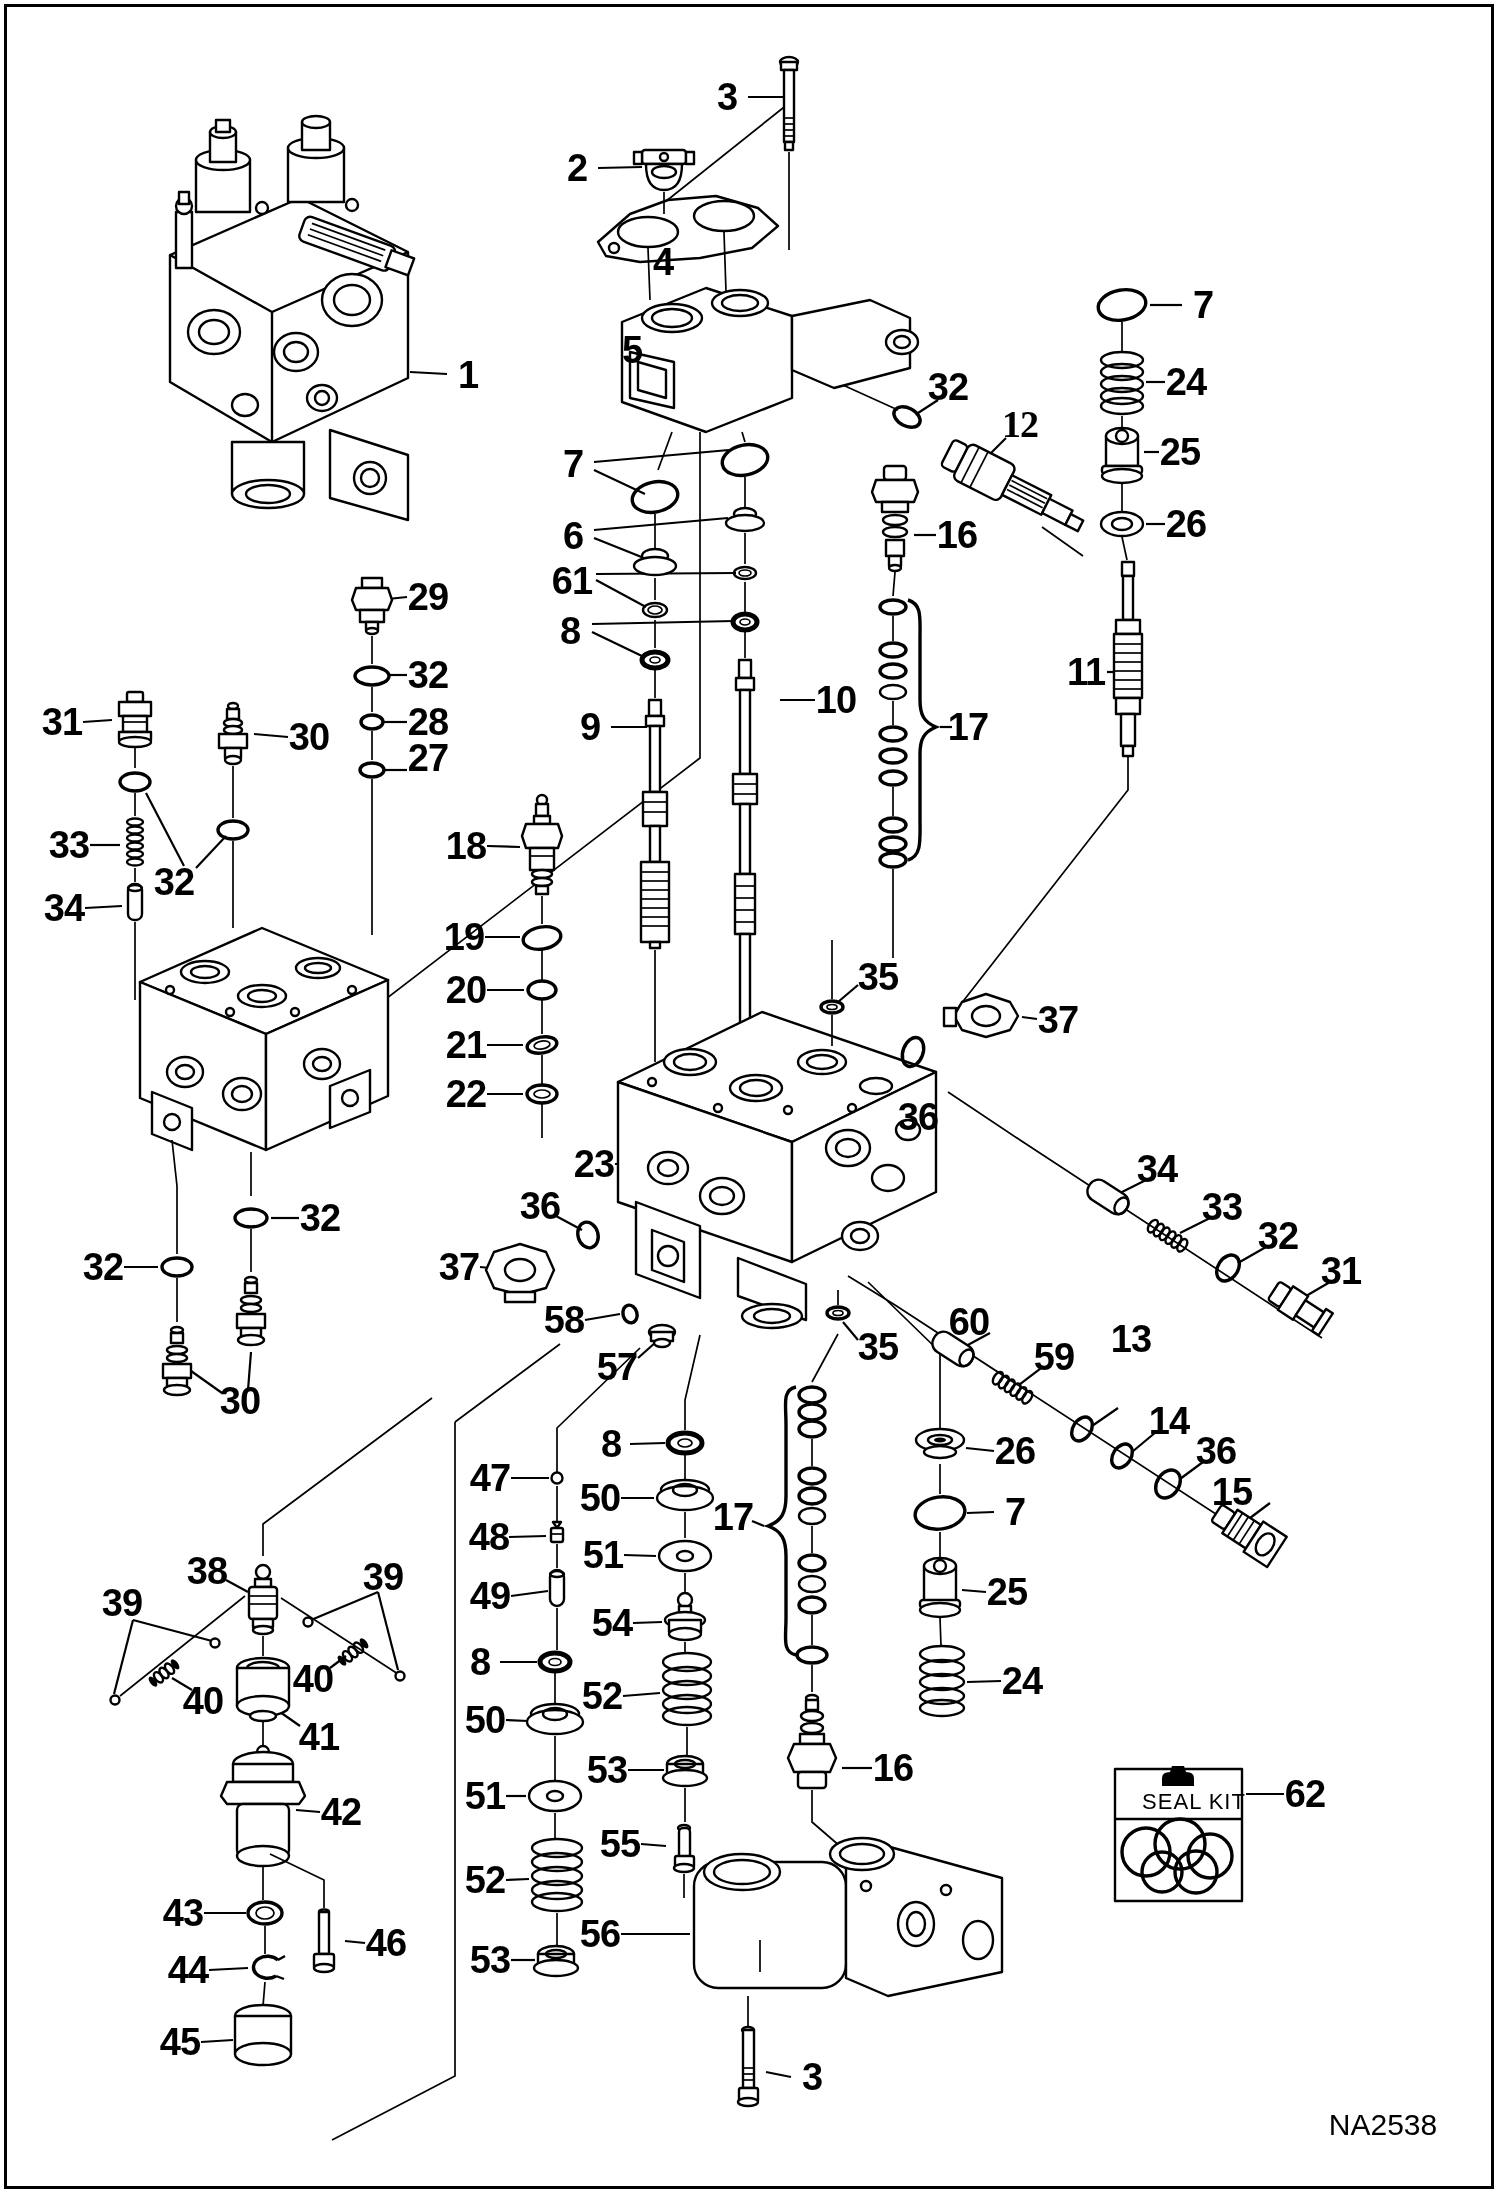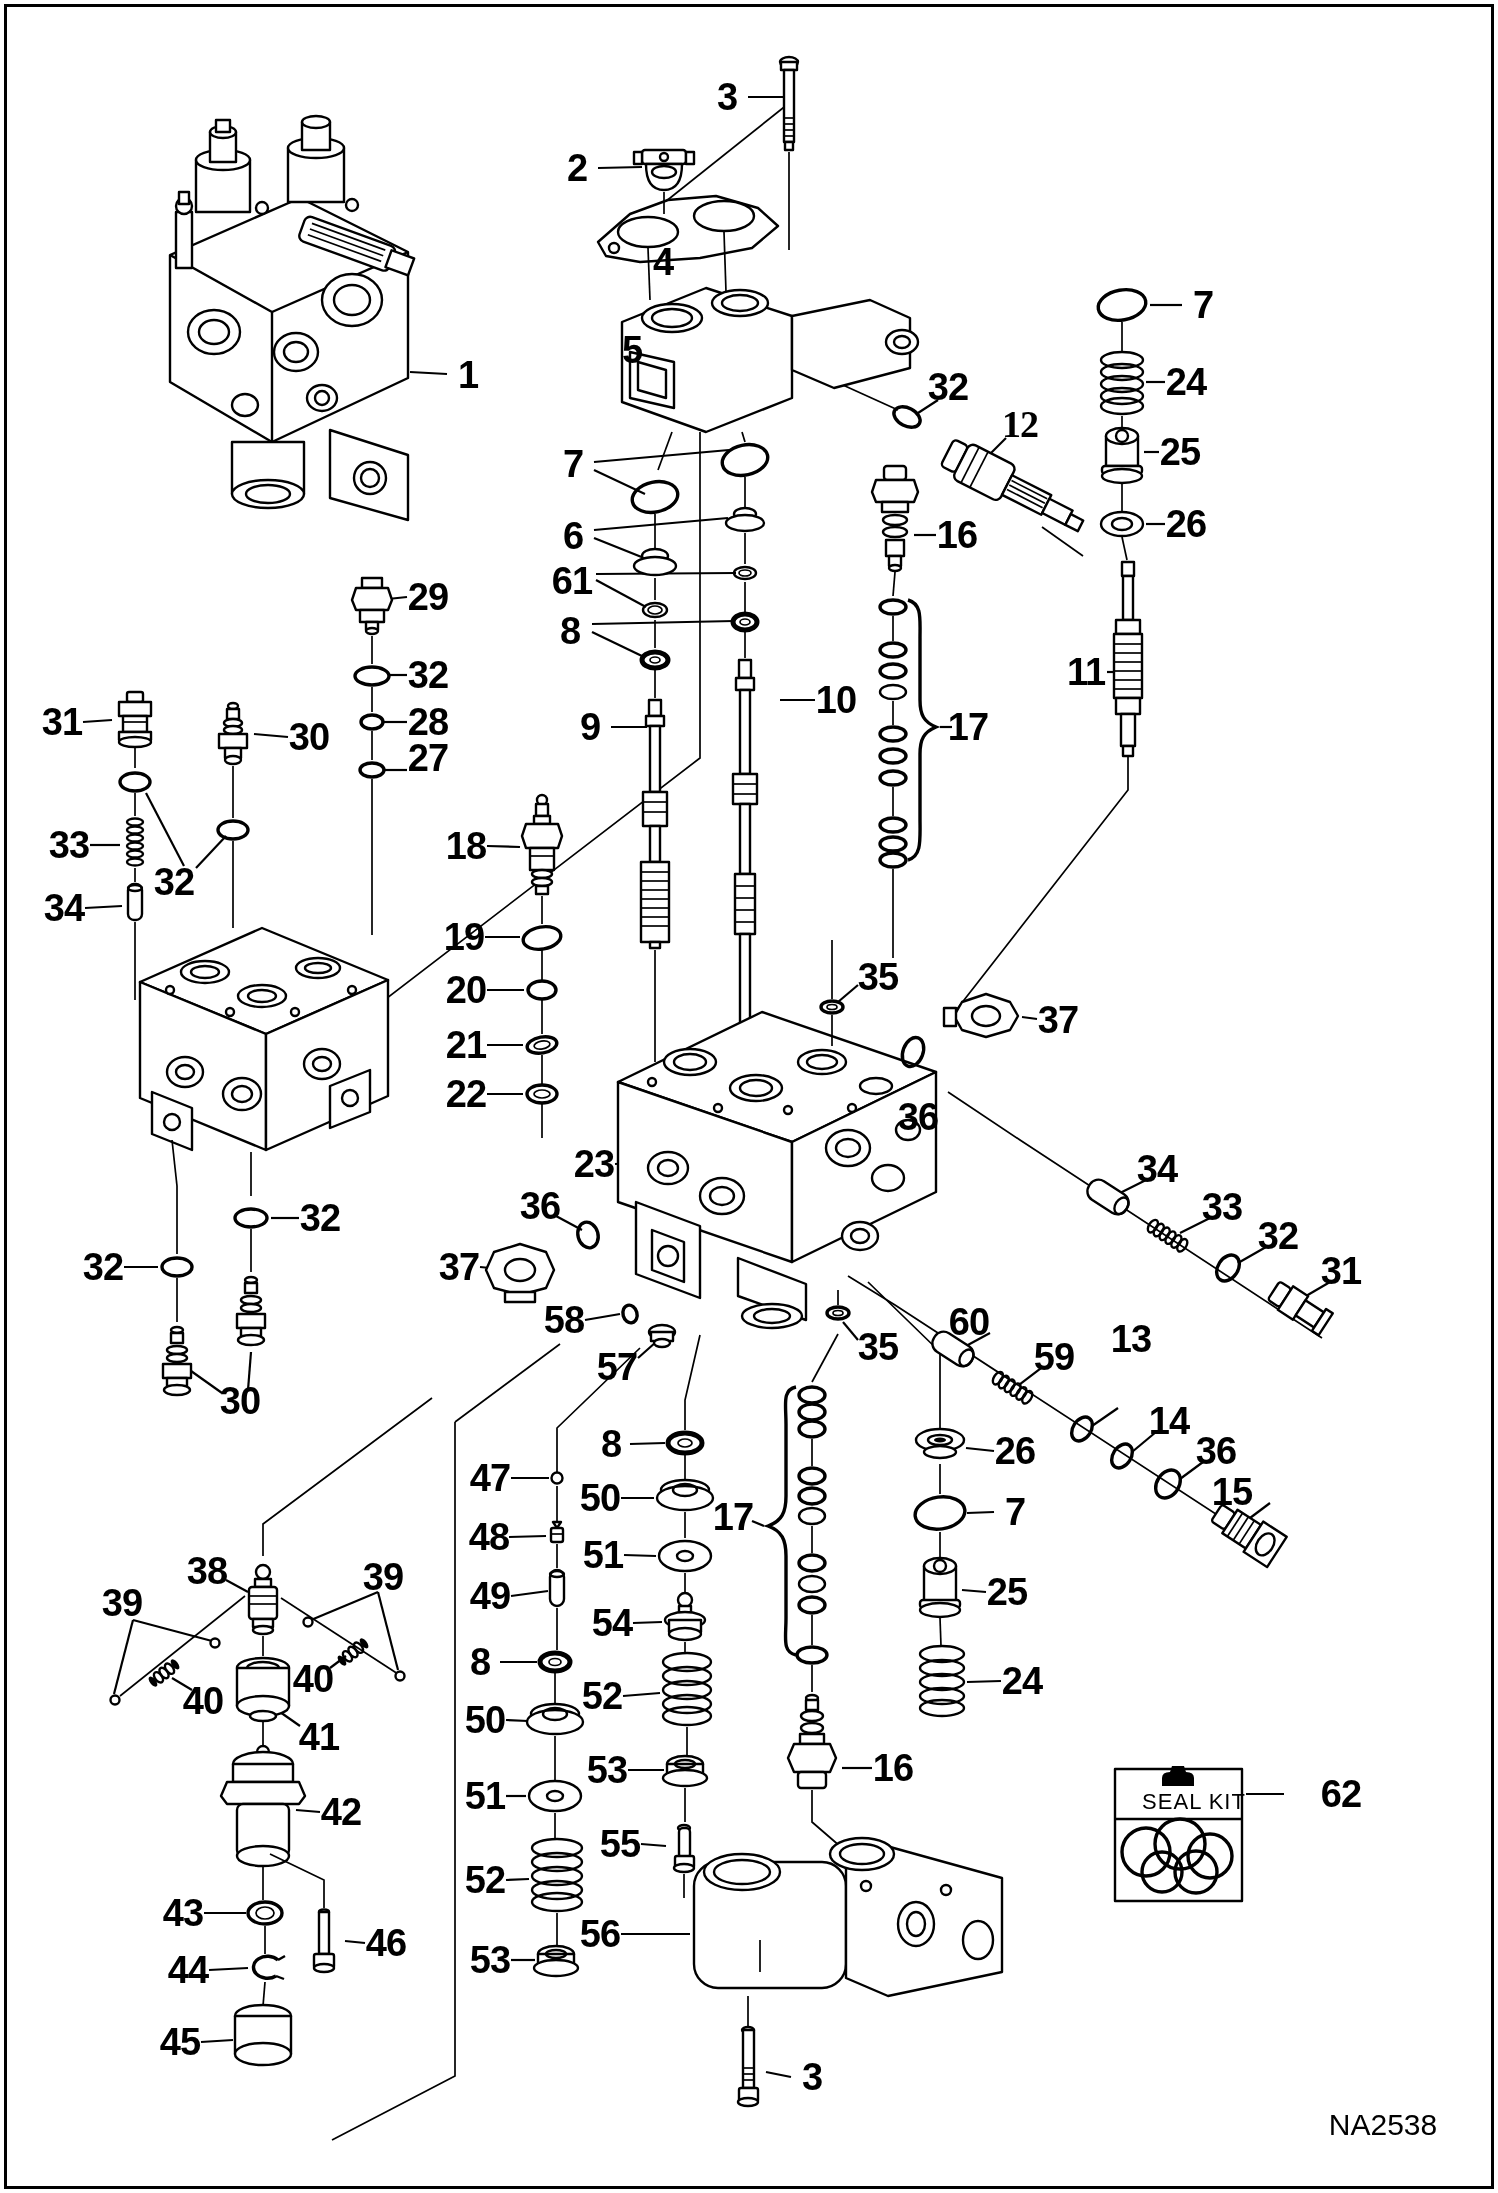--- a/index.html
+++ b/index.html
@@ -1015,21 +1015,21 @@
       <div class="callout" style="left: 485px; top: 1796px;">51</div>
       <div class="callout" style="left: 620px; top: 1844px;">55</div>
       <div class="callout" style="left: 485px; top: 1880px;">52</div>
       <div class="callout" style="left: 490px; top: 1960px;">53</div>
       <div class="callout" style="left: 600px; top: 1934px;">56</div>
       <div class="callout" style="left: 1015px; top: 1451px;">26</div>
       <div class="callout" style="left: 1015px; top: 1512px;">7</div>
       <div class="callout" style="left: 1007px; top: 1592px;">25</div>
       <div class="callout" style="left: 1022px; top: 1681px;">24</div>
       <div class="callout" style="left: 893px; top: 1768px;">16</div>
-      <div class="callout" style="left: 1305px; top: 1794px; margin-left: 36px;">62</div>
+      <div class="callout" style="left: 1305px; top: 1794px;">62</div>
       <div class="callout" style="left: 207px; top: 1571px;">38</div>
       <div class="callout" style="left: 122px; top: 1603px;">39</div>
       <div class="callout" style="left: 383px; top: 1577px;">39</div>
       <div class="callout" style="left: 203px; top: 1701px;">40</div>
       <div class="callout" style="left: 313px; top: 1679px;">40</div>
       <div class="callout" style="left: 319px; top: 1737px;">41</div>
       <div class="callout" style="left: 341px; top: 1812px;">42</div>
       <div class="callout" style="left: 183px; top: 1913px;">43</div>
       <div class="callout" style="left: 188px; top: 1970px;">44</div>
       <div class="callout" style="left: 180px; top: 2042px;">45</div>

